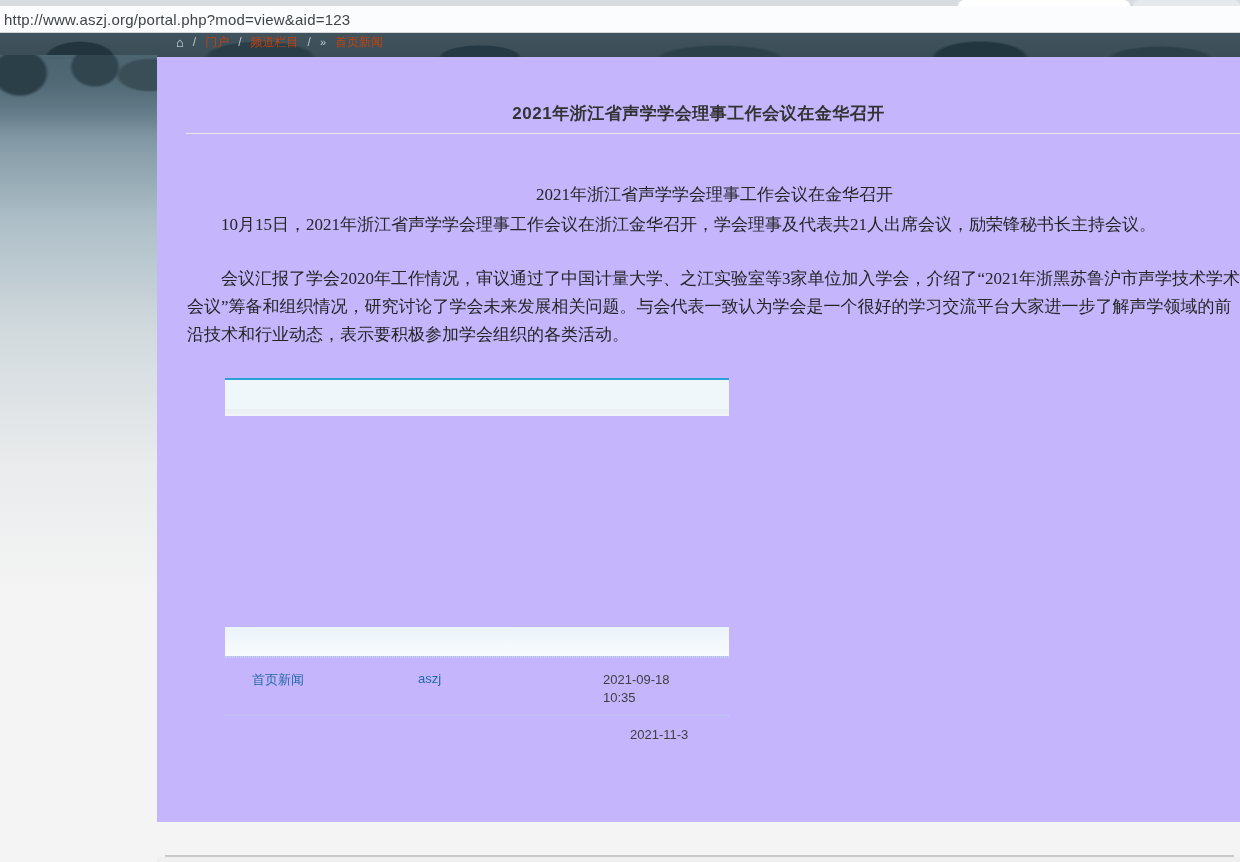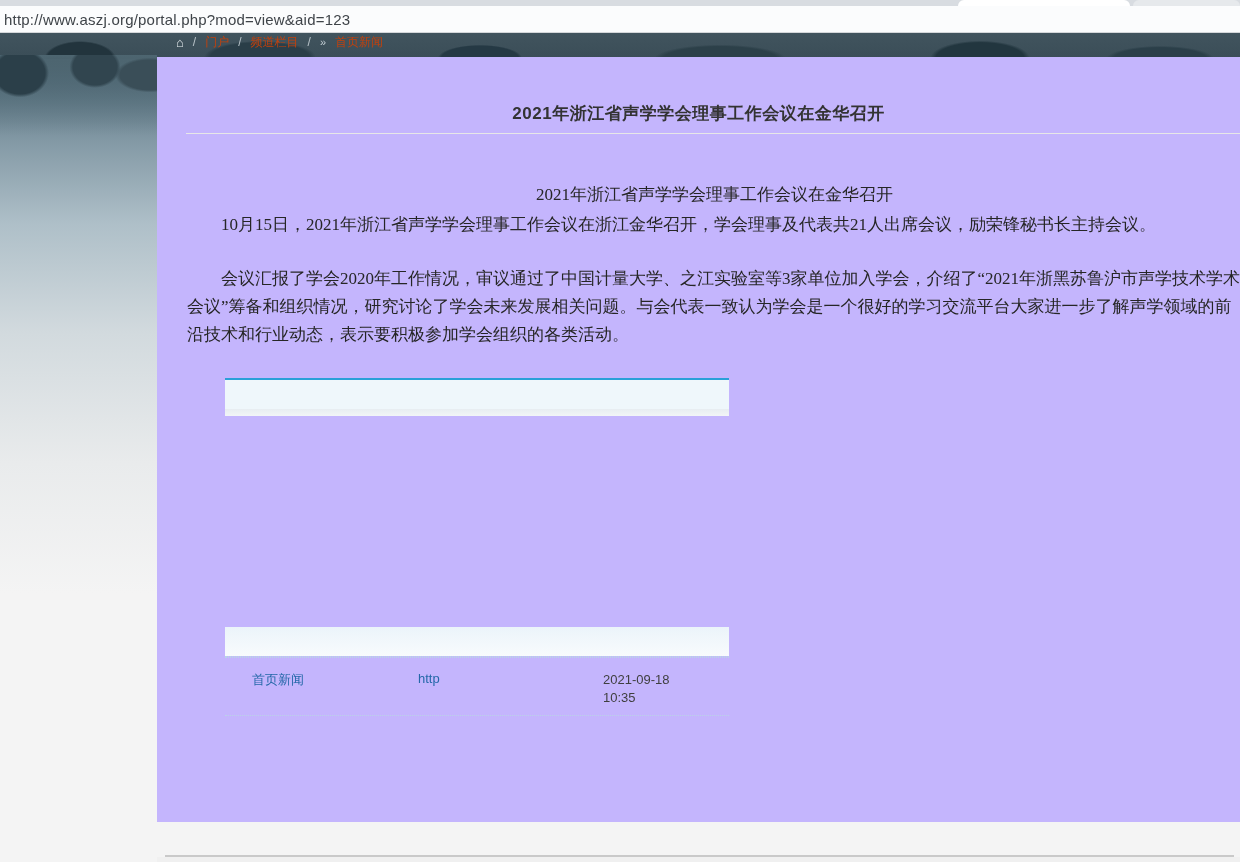--- a/index.html
+++ b/index.html
@@ -130,27 +130,32 @@
   </div>
 
   <div id="info-block">
     <div id="info-band"></div>
     <div class="dotline"></div>
 
     <div class="dotline"></div>
 
     <div class="trow" id="data-row-1">
       <div class="c1"><a>首页新闻</a></div>
-      <div class="c2"><a>http</a></div>
+      <div class="c2"><a>aszj</a></div>
       <div class="c3">
         <div>2021-09-18</div>
         <div>10:35</div>
       </div>
     </div>
     <div class="dotline"></div>
 
+    <div id="data-row-2">
+      <div id="row2-clip">
+        <span>2021-11-3</span>
+      </div>
+    </div>
   </div>
 
 </div>
 
 <div class="abs" id="footer"></div>
 <div class="abs" id="footer-rule"></div>
 <div class="abs" id="footer-sub"></div>
 
 </body></html>

